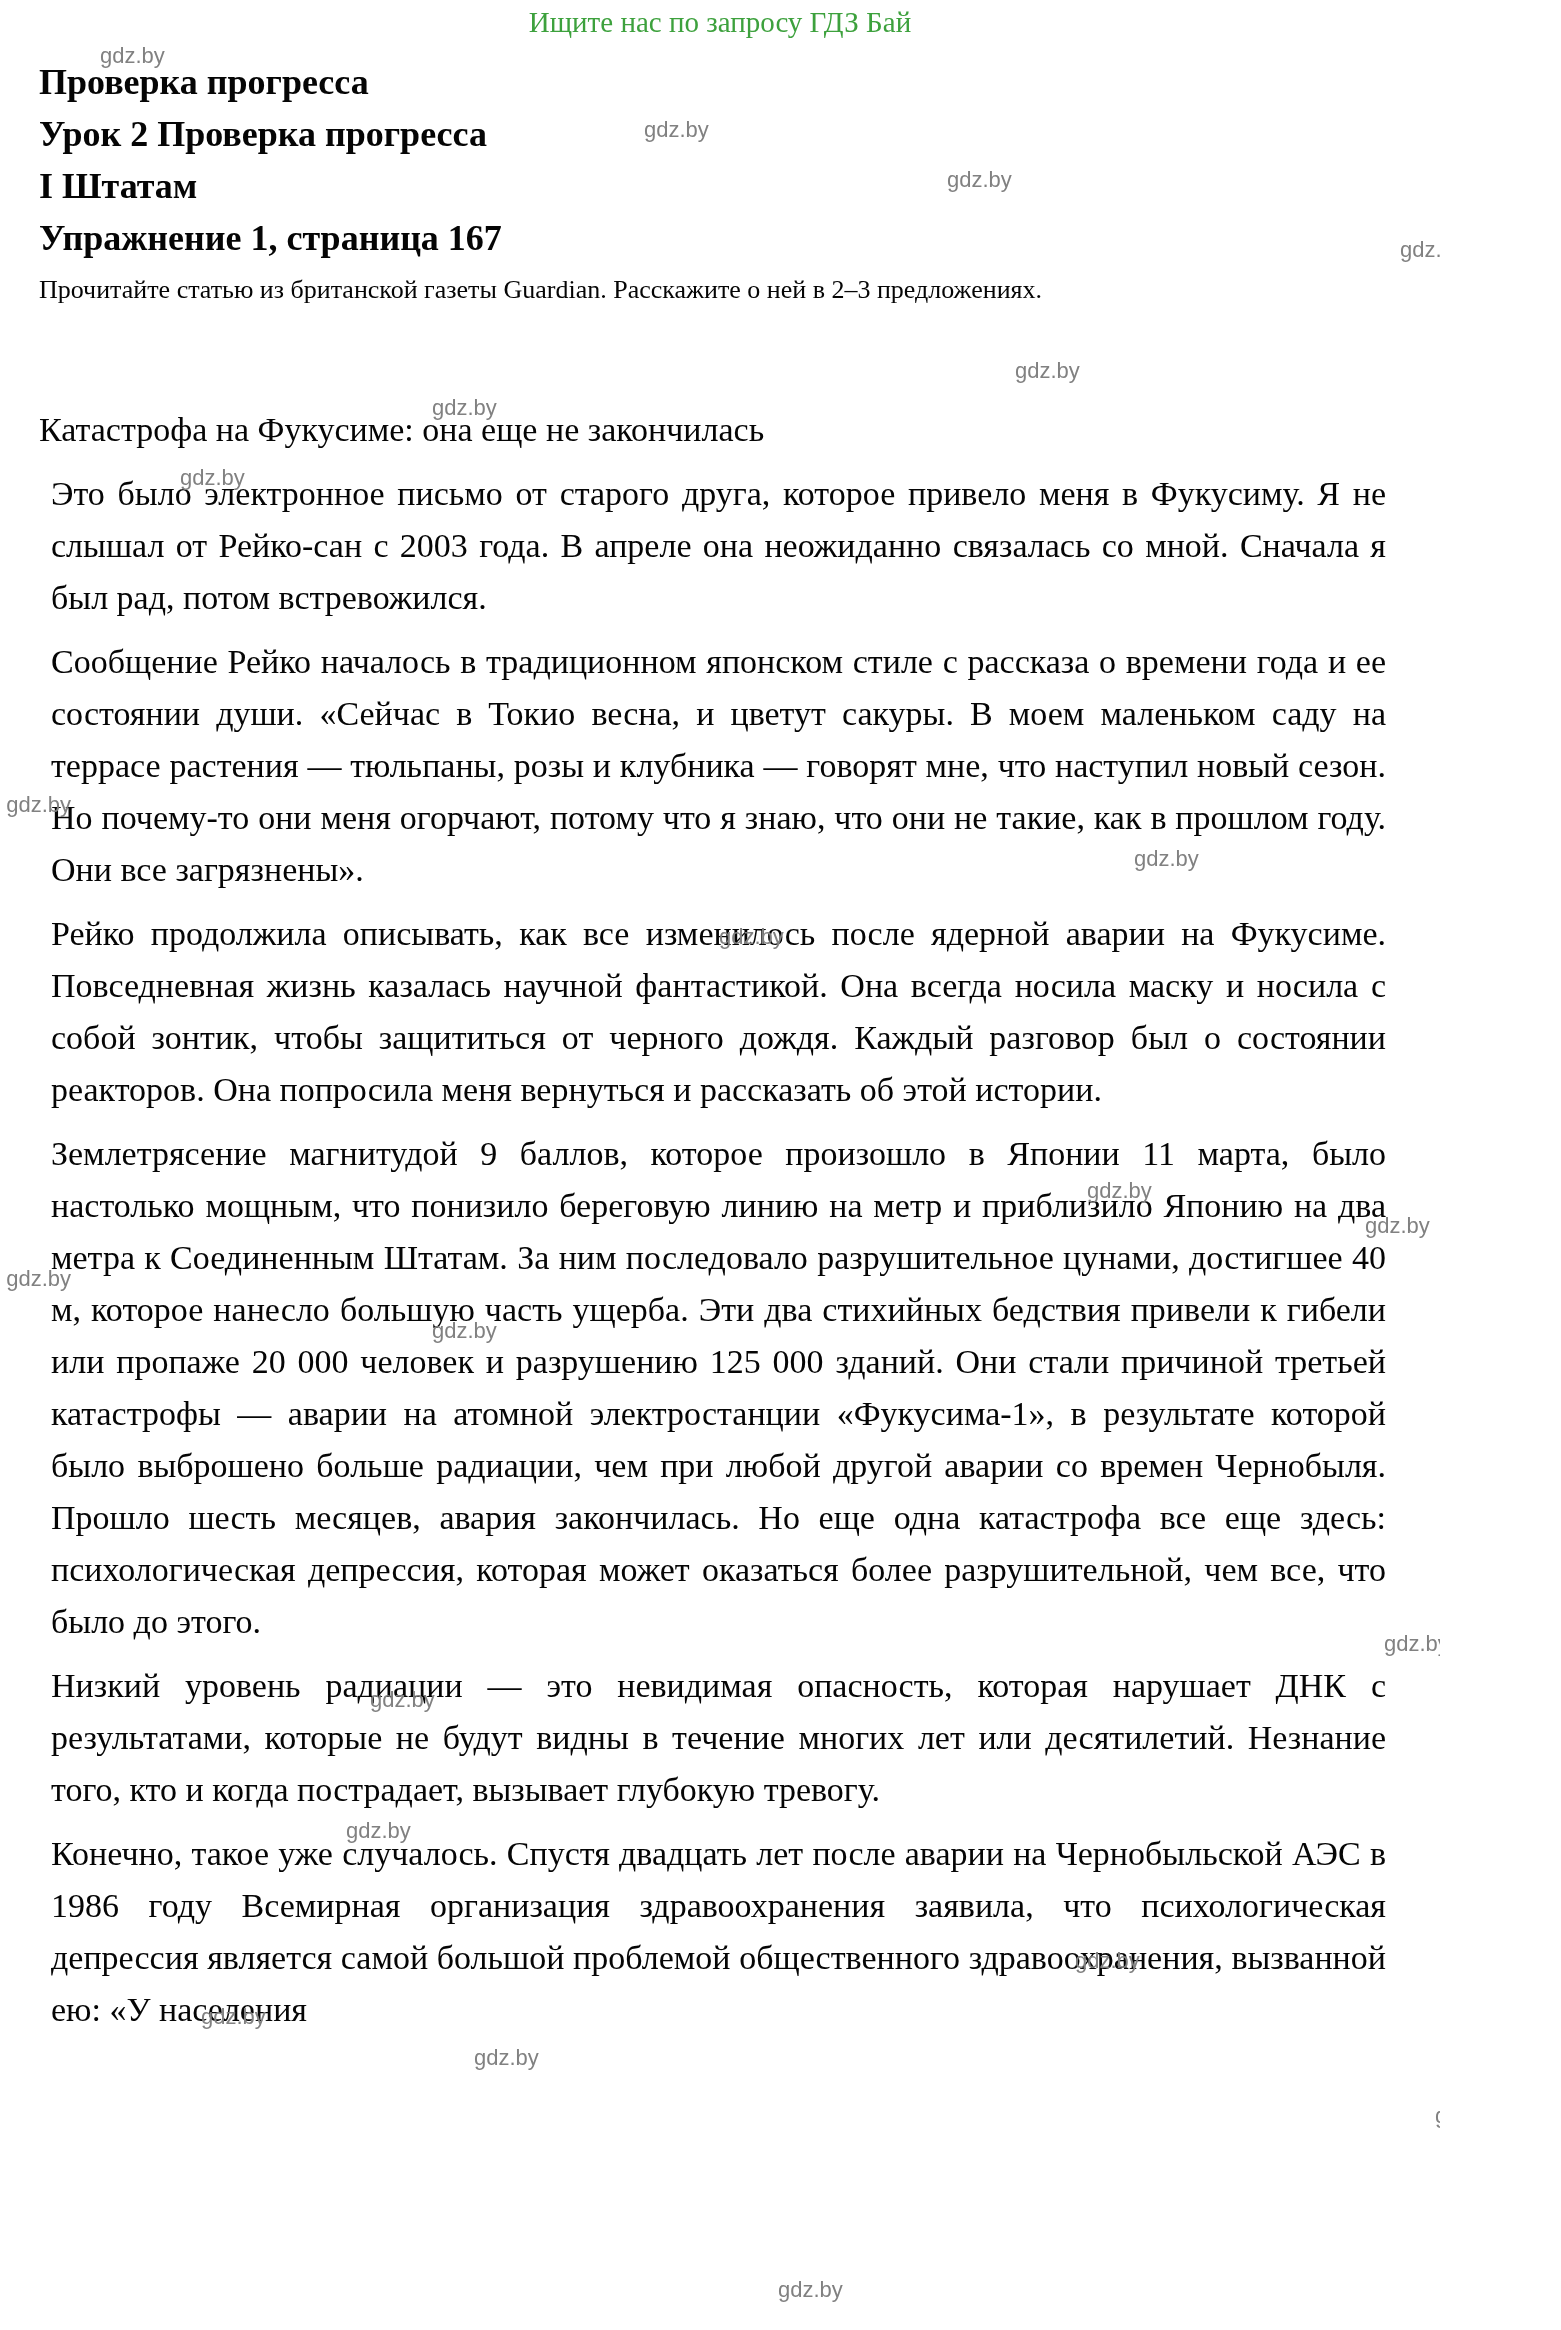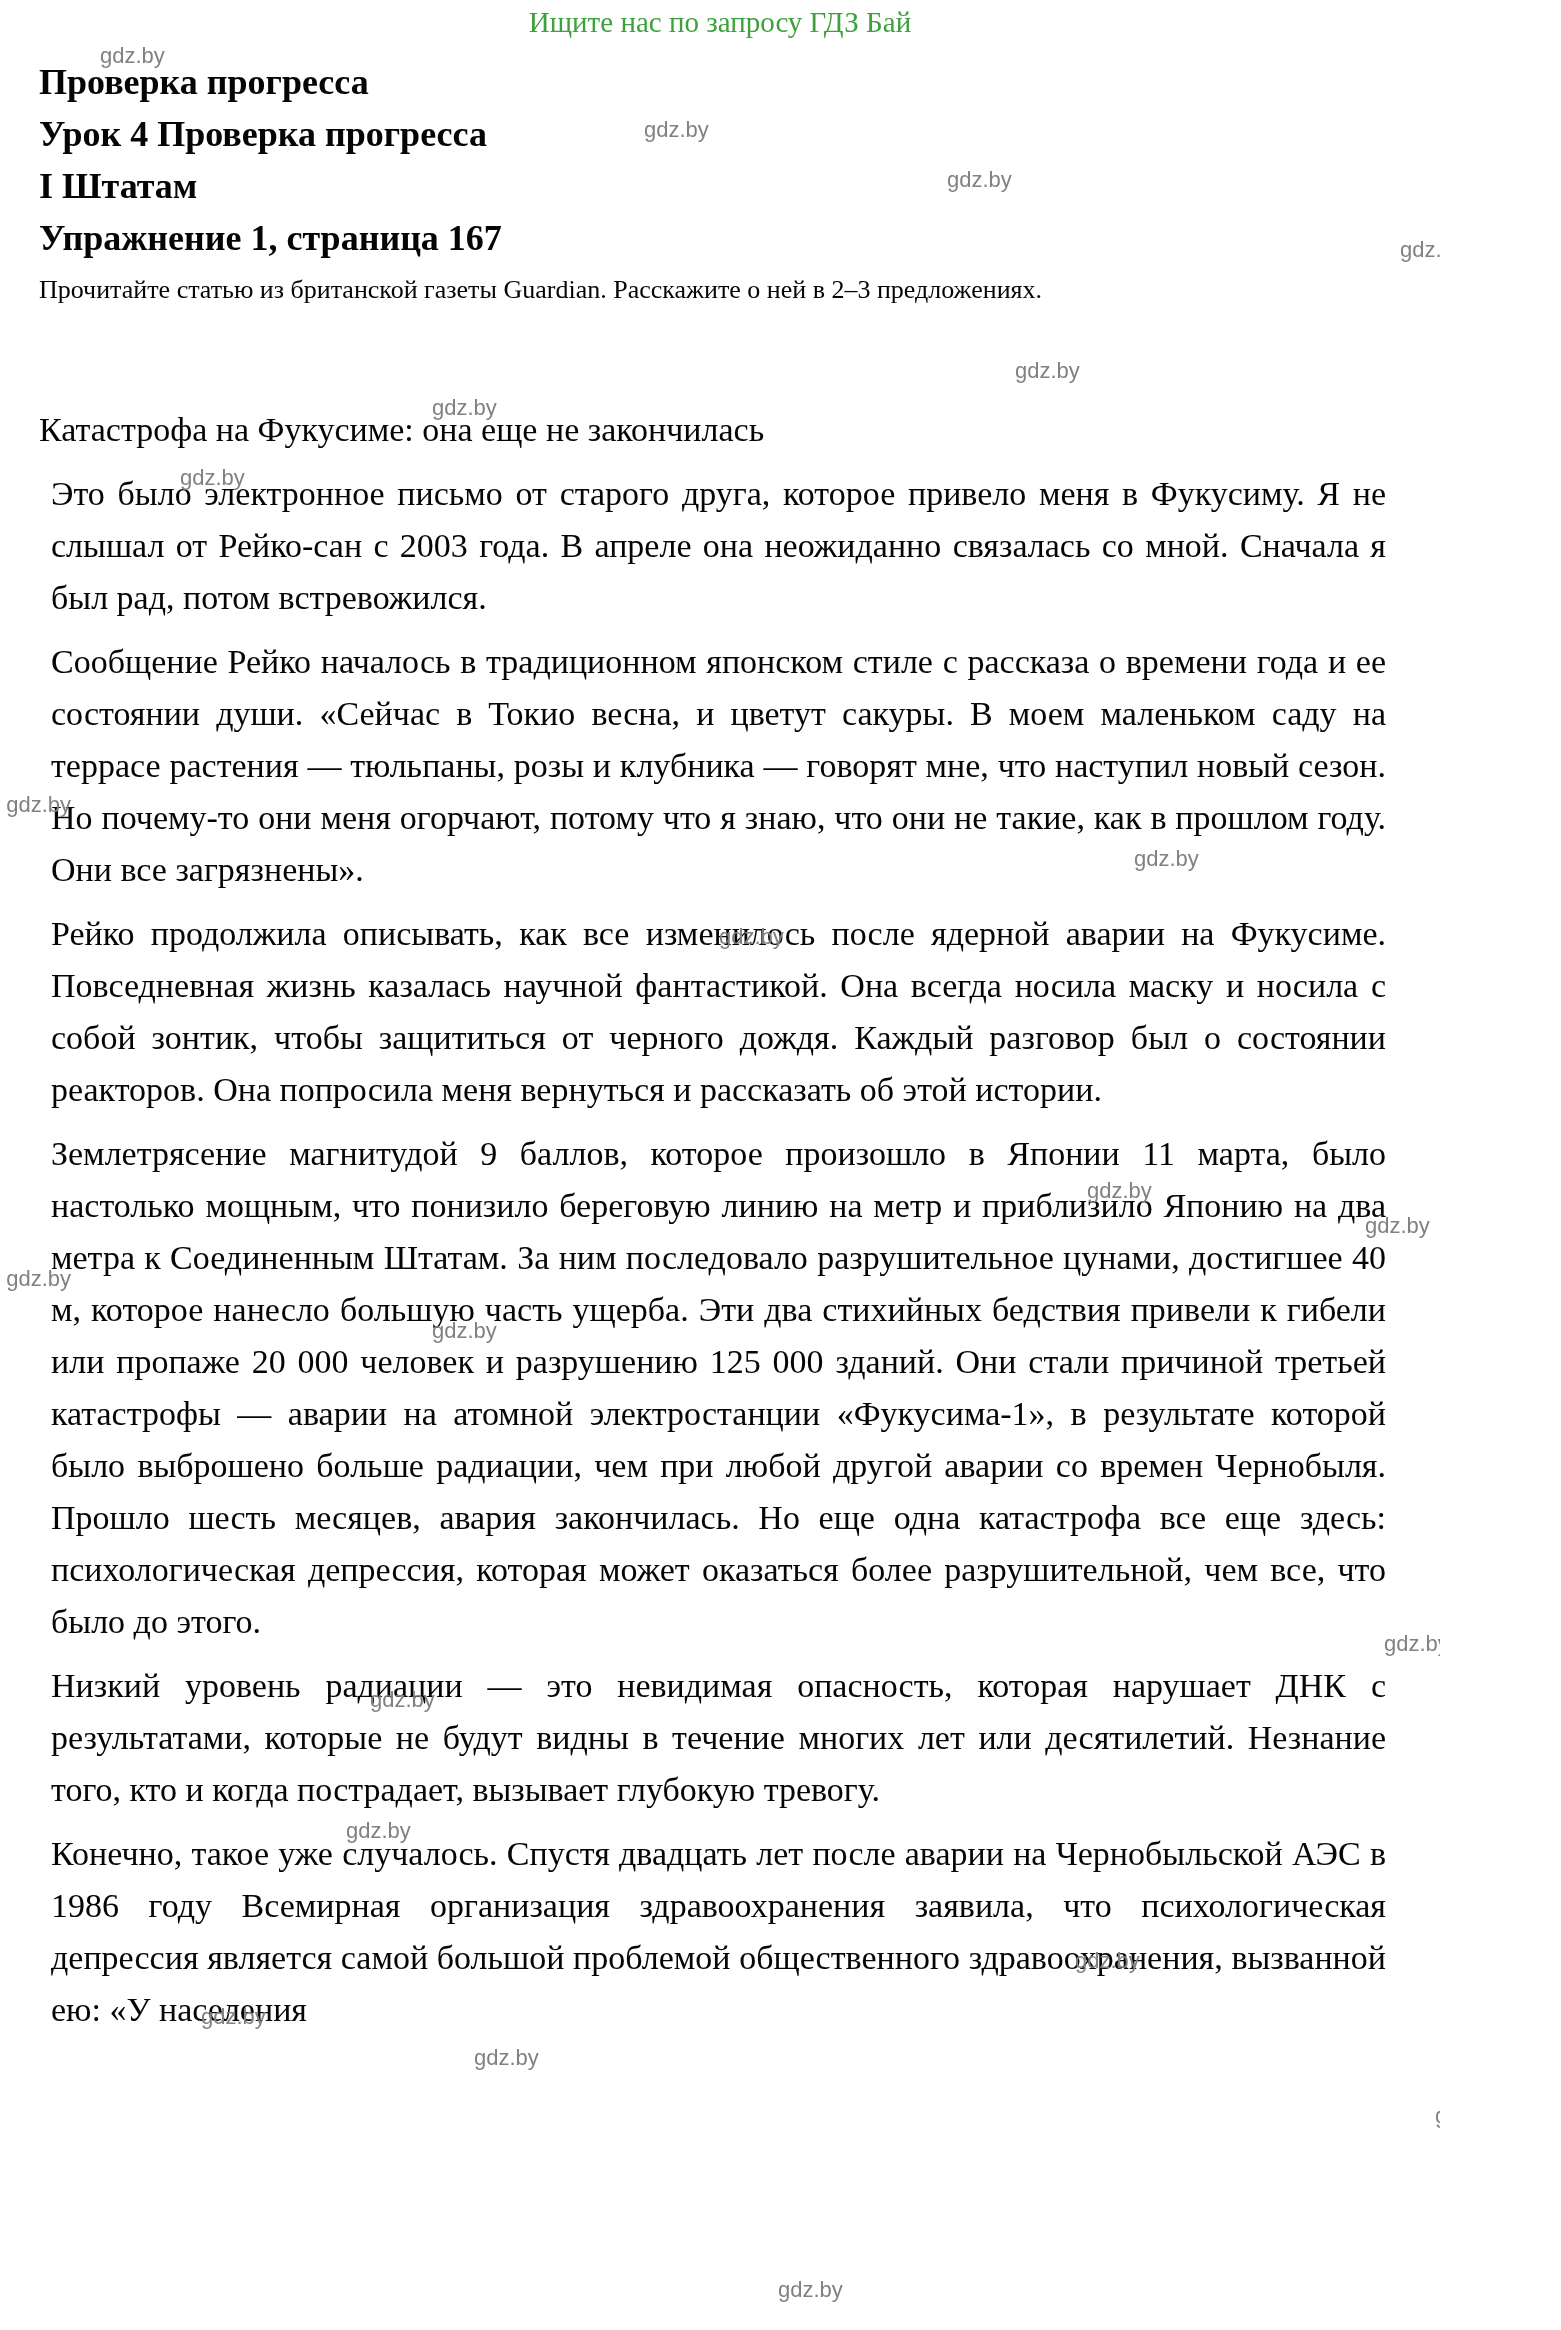--- a/index.html
+++ b/index.html
@@ -76,21 +76,21 @@
 </style>
 </head>
 <body>
 
 <div class="page">
 
   <div class="banner">Ищите нас по запросу ГДЗ Бай</div>
 
   <div class="content">
     <div class="heading">Проверка прогресса</div>
-    <div class="heading">Урок 4 Проверка прогресса</div>
+    <div class="heading">Урок 2 Проверка прогресса</div>
     <div class="heading">I Штатам</div>
     <div class="heading">Упражнение 1, страница 167</div>
 
     <p class="intro">Прочитайте статью из британской газеты Guardian. Расскажите о ней в 2–3 предложениях.</p>
 
     <div class="line-spacer"></div>
 
     <p class="article-title">Катастрофа на Фукусиме: она еще не закончилась</p>
 
     <div id="paragraphs">

